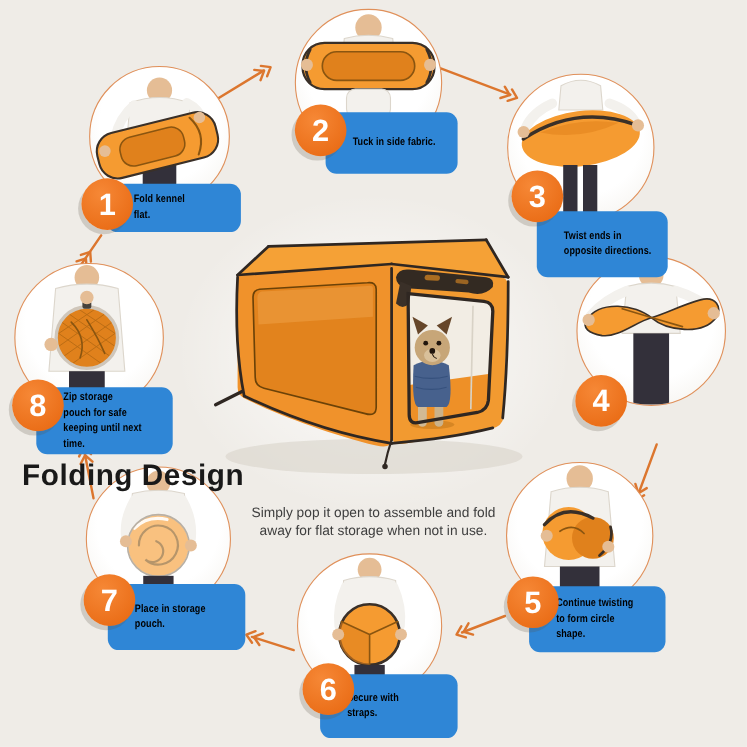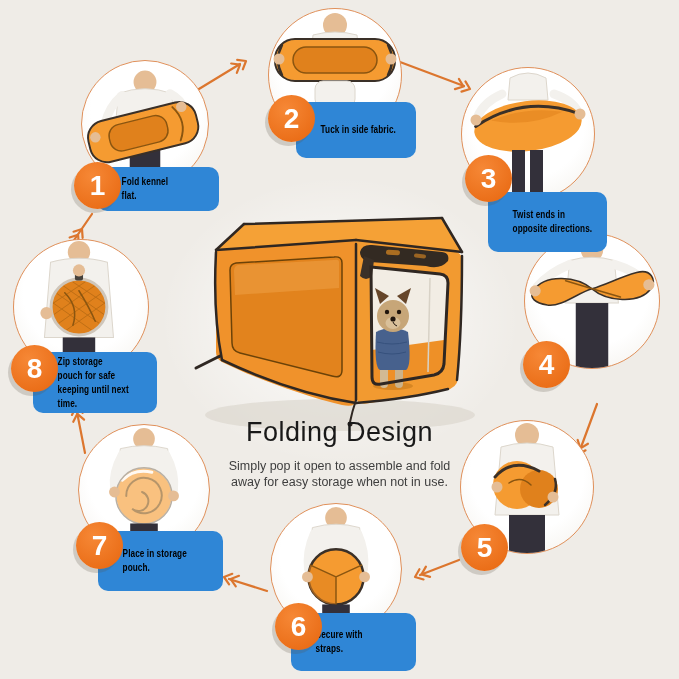--- a/index.html
+++ b/index.html
@@ -13,22 +13,22 @@
   .arrows{position:absolute;left:0;top:0;z-index:1;pointer-events:none;}
   .arrows line,.arrows path{stroke:#DC762E;stroke-width:2.2;fill:none;stroke-linecap:round;stroke-linejoin:round;}
   .photo{
     position:absolute;border-radius:50%;overflow:hidden;z-index:2;
     border:1.5px solid #E0905A;
     background:radial-gradient(circle at 50% 40%, #ffffff 55%, #f2efe9 100%);
   }
   .photo svg{width:100%;height:100%;display:block;}
   .kennel-wrap{position:absolute;left:190px;top:200px;width:300px;height:260px;z-index:3;pointer-events:none;}
   .title{
-    position:absolute;left:0;right:0;top:417px;z-index:4;text-align:center;
-    font-size:27px;font-weight:400;letter-spacing:.5px;color:#191919;
+    position:absolute;left:0;right:0;top:417px;z-index:4;
+    font-size:27px;font-weight:700;letter-spacing:.5px;color:#191919;padding-left:20px;
   }
   .subtitle{
     position:absolute;left:0;right:0;top:458px;z-index:4;text-align:center;
     font-size:12.5px;line-height:16px;color:#3E3E3E;white-space:pre-line;
   }
   .sbox{
     position:absolute;background:#2F86D6;border-radius:10px;color:#000000;
     display:flex;align-items:center;z-index:5;
   }
   .sbox .lbl{
@@ -302,32 +302,37 @@
         <path d="M181 67 L250 74 Q258 75 258 83 L254 164 Q253 173 244 175 L191 184 Q182 186 182 177 Z" stroke-width="3"></path>
       </g>
       <path d="M166 200 q-4 12 -6 22" stroke="#2F2722" stroke-width="2" fill="none"></path>
       <circle cx="160" cy="224" r="2.5" fill="#2F2722"></circle>
       <path d="M30 156 L6 168" stroke="#2F2722" stroke-width="3" stroke-linecap="round"></path>
     </svg>
   </div>
 
   <div class="title">Folding Design</div>
   <div class="subtitle">Simply pop it open to assemble and fold
-away for easy storage when not in use.</div>
+away for flat storage when not in use.</div>
 
   <div class="sbox" style="left:97px;top:167px;width:122px;height:44px;">
     <div class="lbl">Fold kennel
 flat.</div>
   </div>
   <div class="sbox" style="left:296px;top:102px;width:120px;height:56px;">
     <div class="lbl">Tuck in side fabric.</div>
   </div>
   <div class="sbox" style="left:488px;top:160px;width:119px;height:60px;margin-top:32px;">
     <div class="lbl">Twist ends in
 opposite directions.</div>
+  </div>
+  <div class="sbox" style="left:481px;top:533px;width:124px;height:60px;">
+    <div class="lbl">Continue twisting
+to form circle
+shape.</div>
   </div>
   <div class="sbox" style="left:291px;top:613px;width:125px;height:58px;">
     <div class="lbl">Secure with
 straps.</div>
   </div>
   <div class="sbox" style="left:33px;top:352px;width:124px;height:61px;">
     <div class="lbl">Zip storage
 pouch for safe
 keeping until next
 time.</div>

